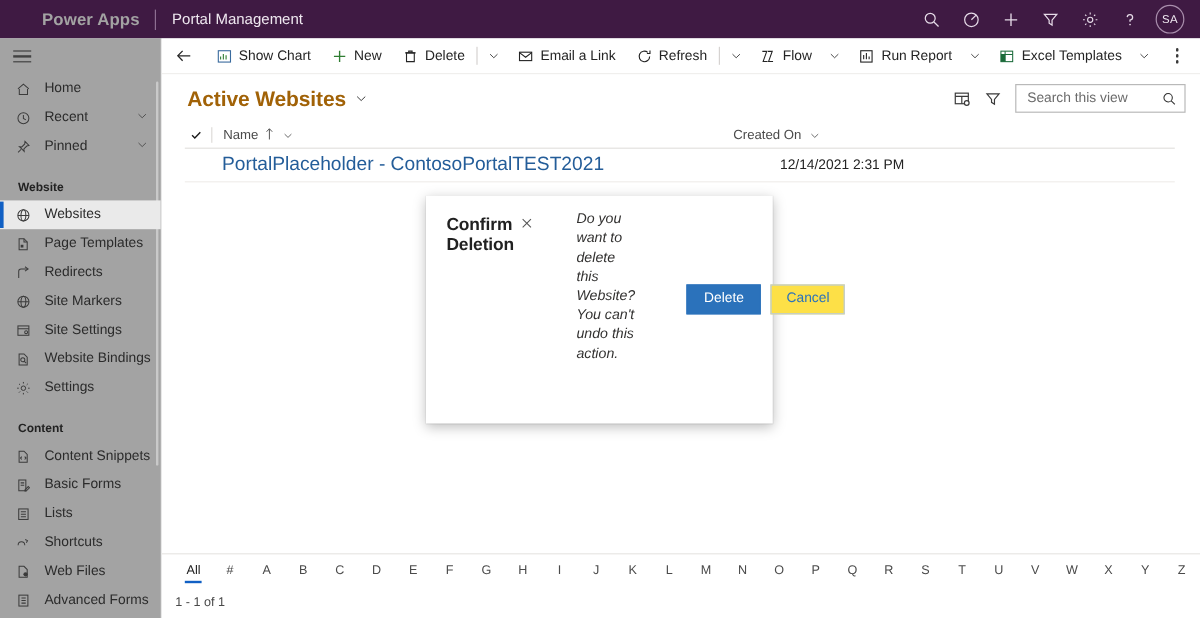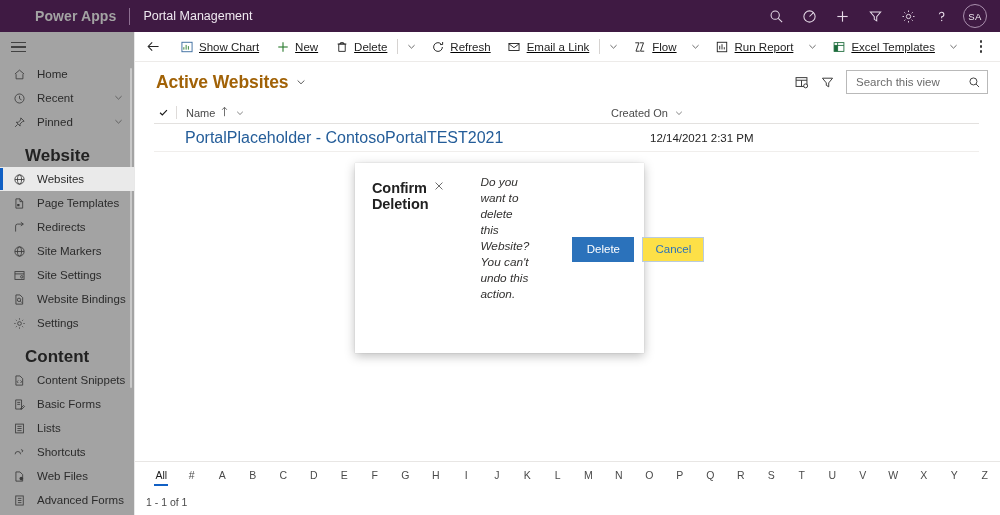--- a/index.html
+++ b/index.html
@@ -75,36 +75,36 @@
     color: #3b3b3b; flex: none;
   }
   .nav-item .ni-label { white-space: nowrap; }
   .nav-item .chev { margin-left: auto; margin-right: 10px; color: #4a4a4a; }
   .nav-item.selected { background: #eaeaea; }
   .nav-item.selected::before {
     content: ""; position: absolute; left: 0; top: 1px;
     width: 2.5px; height: 22px; background: #1160c4;
   }
   .nav-group {
-    font-size: 17px; font-weight: 700; color: #222;
-    padding-left: 25px; height: 22px; display: flex; align-items: center;
+    font-size: 10px; font-weight: 700; color: #222;
+    padding-left: 15px; height: 22px; display: flex; align-items: center;
     margin-top: 11px;
   }
   .scroll-rail {
     position: absolute; right: 2px; top: 36px;
     width: 2px; height: 320px; background: #c9c9c9; border-radius: 2px;
   }
 
   
   .cmdbar {
     position: absolute; top: 32px; left: 135px;
     width: 865px; height: 30px;
     background: #ffffff;
     border-bottom: 1px solid #edebe9;
-    display: flex; align-items: center; text-decoration: underline;
+    display: flex; align-items: center;
   }
   .cmd {
     height: 30px; display: flex; align-items: center;
     padding: 0 8px; font-size: 11.5px; color: #242424;
     white-space: nowrap;
   }
   .cmd .c-ico {
     width: 15px; height: 15px; margin-right: 5px;
     display: flex; align-items: center; justify-content: center; flex: none;
   }
@@ -515,35 +515,35 @@
       <span>Delete</span>
     </div>
     <div class="cmd-div"></div>
     <div class="cmd-caret">
       <svg width="11" height="11" viewBox="0 0 16 16" fill="none" stroke="currentColor" stroke-width="1.1">
           <path d="M3.5 6 8 10.4 12.5 6"></path>
         </svg>
     </div>
     <div class="cmd">
       <span class="c-ico">
+        <svg width="14" height="14" viewBox="0 0 16 16" fill="none" stroke="#242424" stroke-width="1.05">
+            <rect x="2.2" y="4" width="11.6" height="8"></rect>
+            <path d="M2.2 4.4 8 8.8l5.8-4.4"></path>
+          </svg>
+      </span>
+      <span>Email a Link</span>
+    </div>
+    <div class="cmd">
+      <span class="c-ico">
         <svg width="14" height="14" viewBox="0 0 16 16" fill="none" stroke="#242424" stroke-width="1.1">
             <path d="M13 8a5 5 0 1 1-1.8-3.8"></path>
             <path d="M13.3 2.3v2.9h-2.9"></path>
           </svg>
       </span>
       <span>Refresh</span>
-    </div>
-    <div class="cmd">
-      <span class="c-ico">
-        <svg width="14" height="14" viewBox="0 0 16 16" fill="none" stroke="#242424" stroke-width="1.05">
-            <rect x="2.2" y="4" width="11.6" height="8"></rect>
-            <path d="M2.2 4.4 8 8.8l5.8-4.4"></path>
-          </svg>
-      </span>
-      <span>Email a Link</span>
     </div>
     <div class="cmd-div"></div>
     <div class="cmd-caret">
       <svg width="11" height="11" viewBox="0 0 16 16" fill="none" stroke="currentColor" stroke-width="1.1">
           <path d="M3.5 6 8 10.4 12.5 6"></path>
         </svg>
     </div>
     <div class="cmd">
       <span class="c-ico">
         <svg width="14" height="14" viewBox="0 0 16 16" fill="none" stroke="#242424" stroke-width="1.05">

